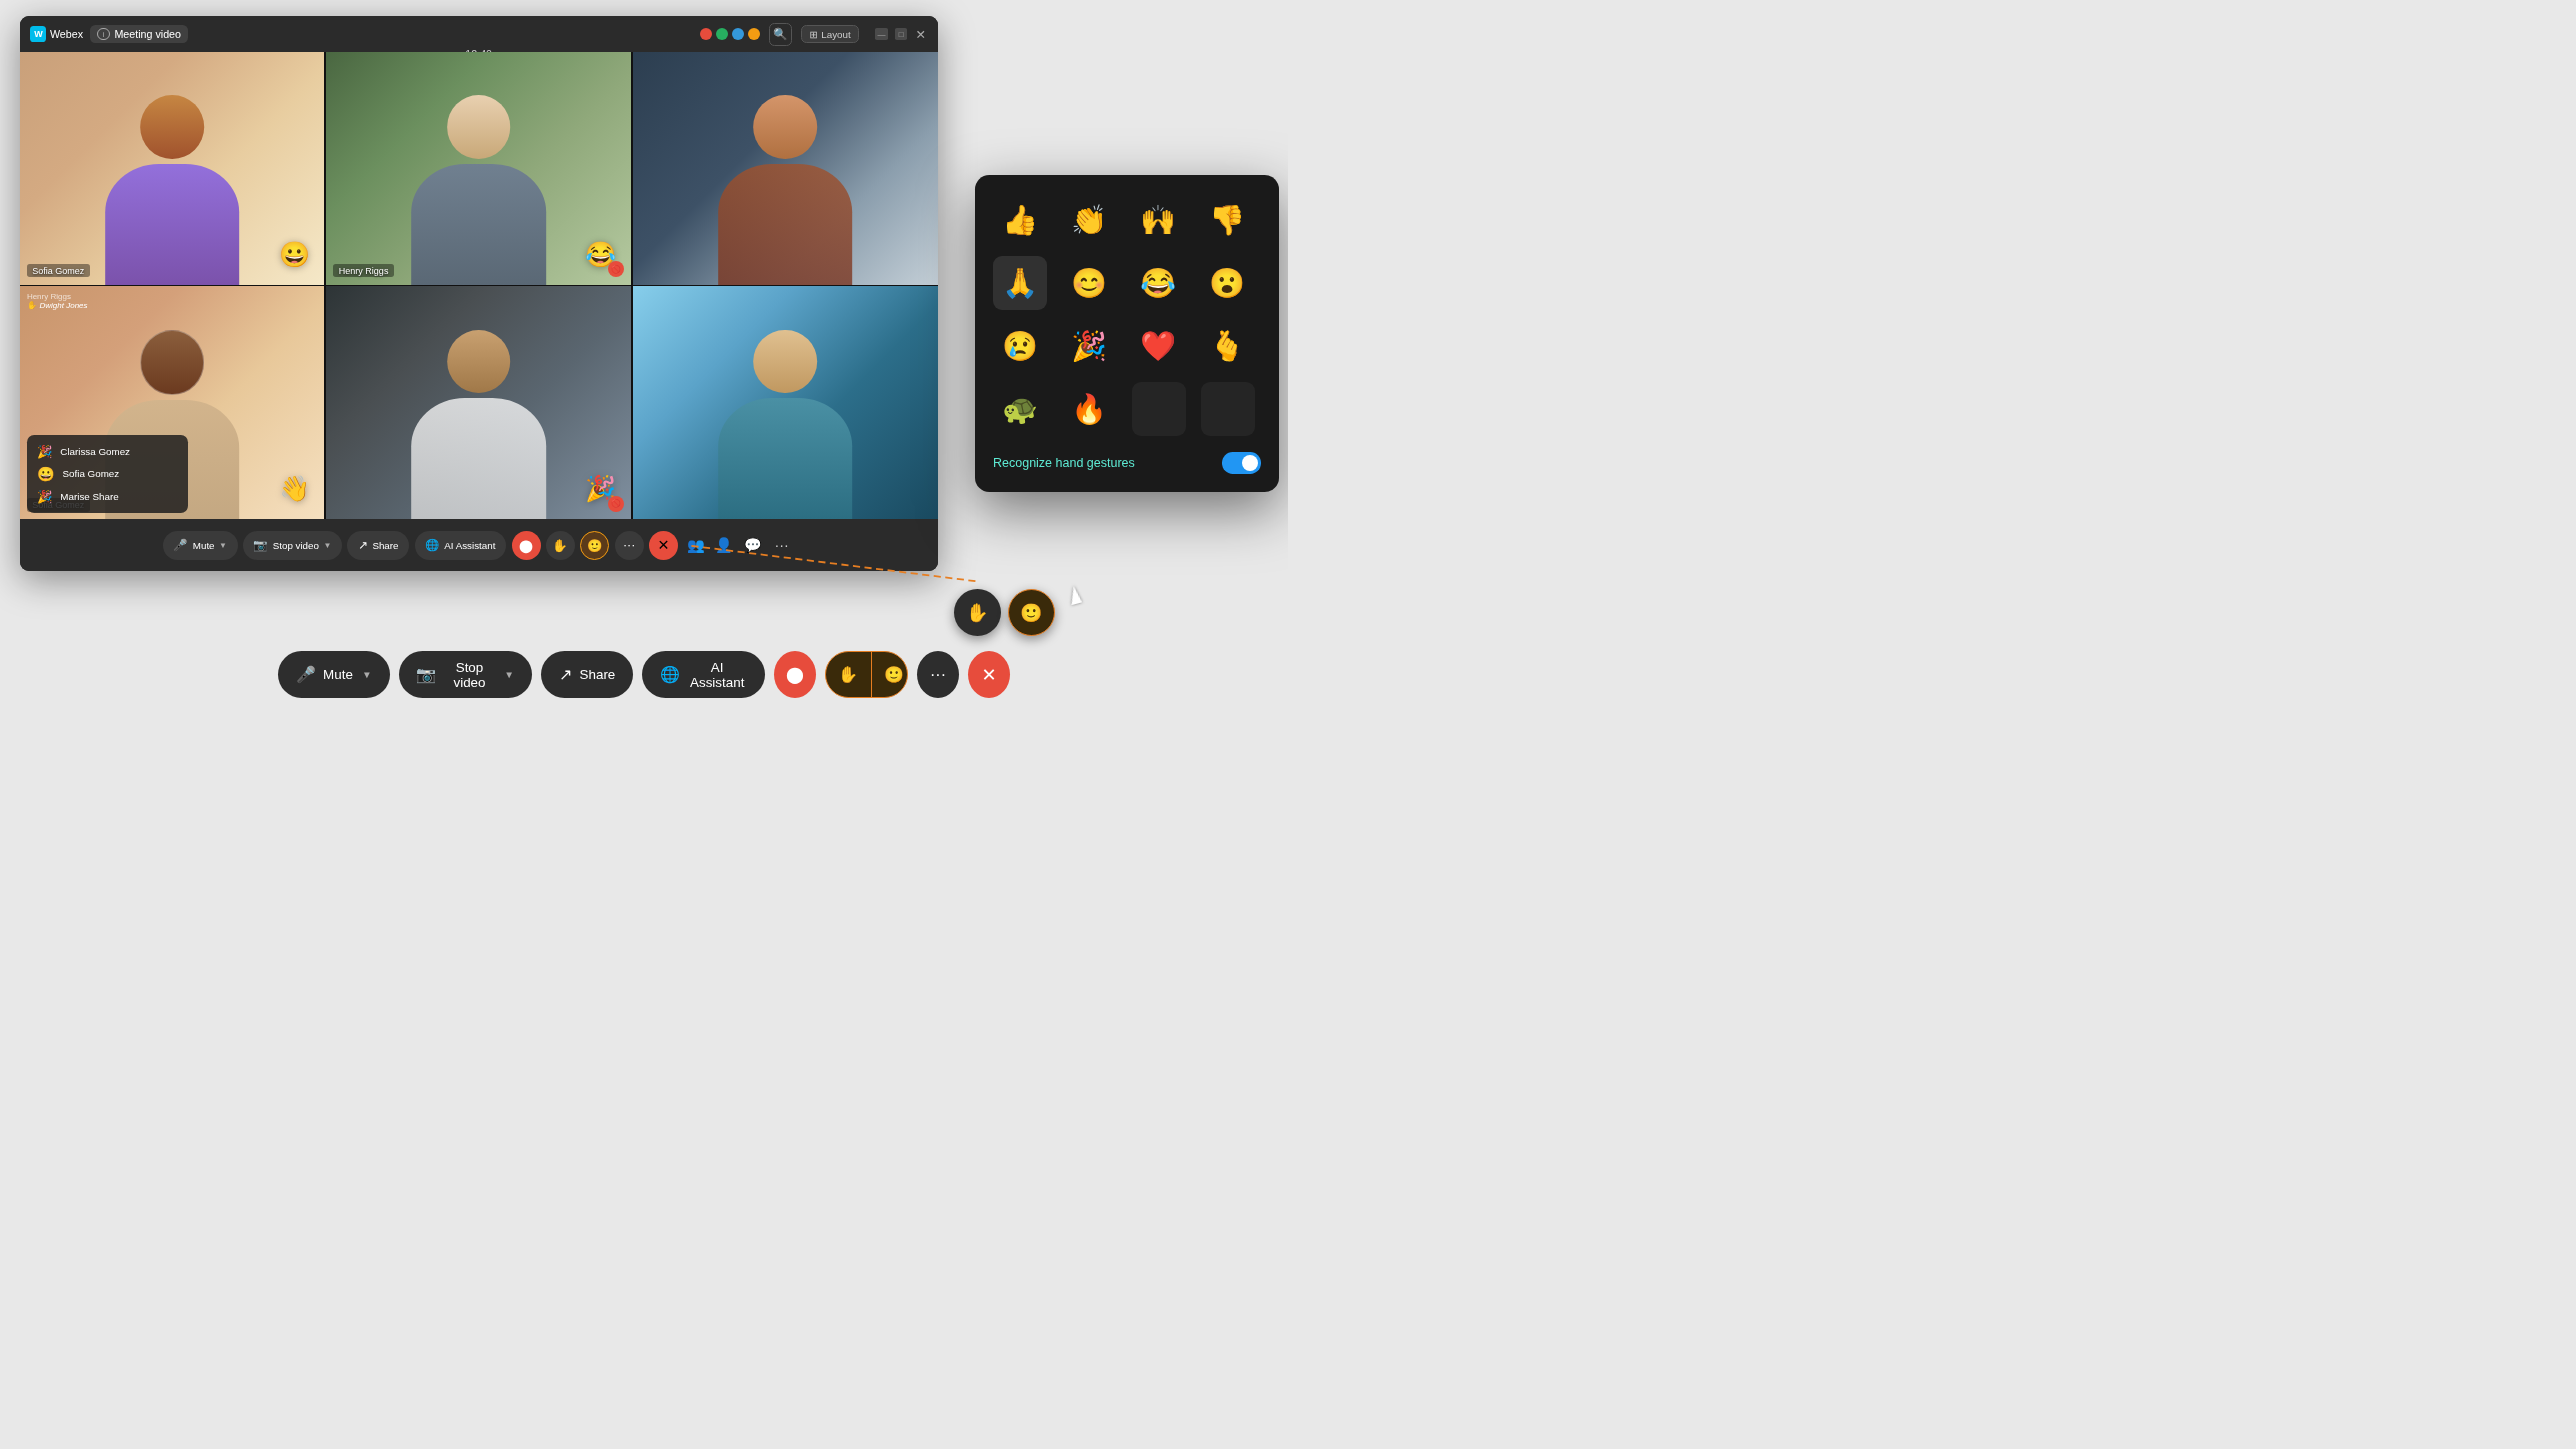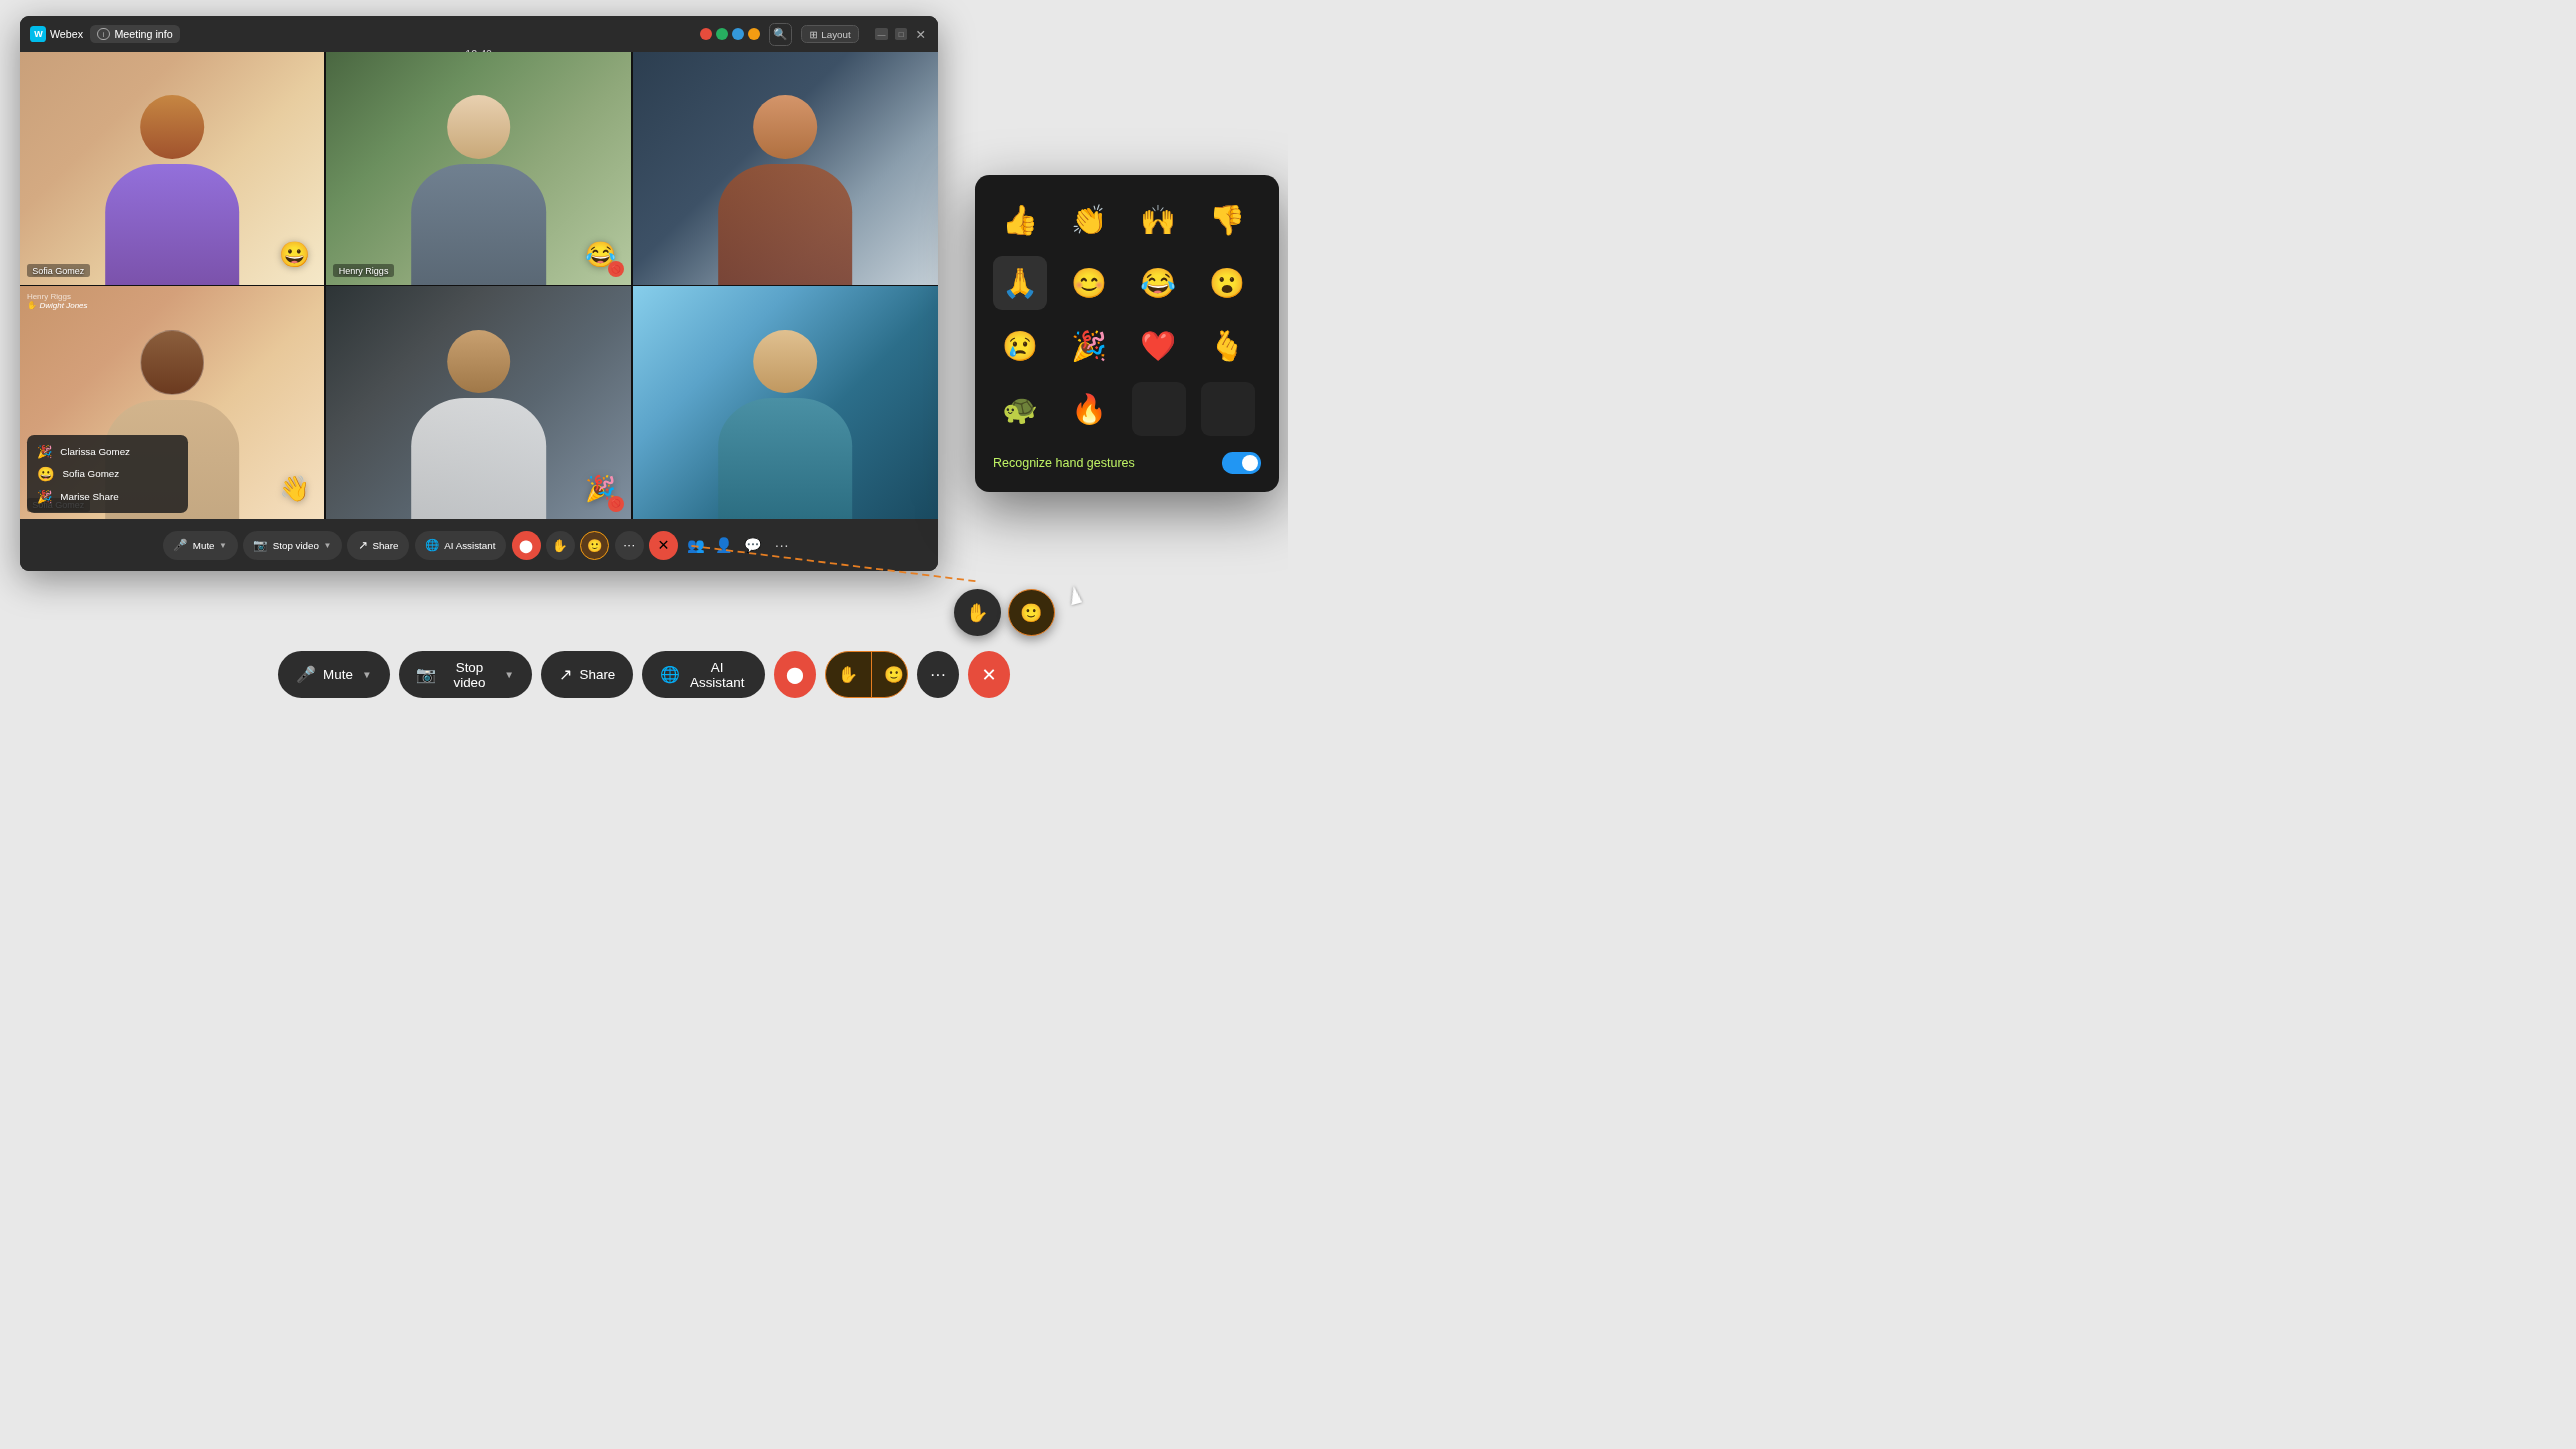--- a/index.html
+++ b/index.html
@@ -343,21 +343,21 @@
       border-radius: 9px;
       cursor: pointer;
       transition: background 0.15s;
     }
     .emoji-item.selected { background: rgba(255,255,255,0.1); }
     .emoji-item.empty { background: rgba(255,255,255,0.05); }
     .gesture-toggle-row {
       display: flex;
       align-items: center;
       justify-content: space-between;
-      color: #bef264;
+      color: #5eead4;
       font-size: 12.5px;
     }
     .toggle-switch {
       width: 39px;
       height: 21.5px;
       background: #2196F3;
       border-radius: 10.7px;
       position: relative;
       cursor: pointer;
     }
@@ -513,21 +513,21 @@
 <div class="app-window">
 
   <div class="title-bar">
     <div class="title-bar-left">
       <div class="webex-logo">
         <div class="webex-logo-icon">W</div>
         <span>Webex</span>
       </div>
       <div class="meeting-info-btn">
         <div class="meeting-info-icon">i</div>
-        <span>Meeting info</span>
+        <span>Meeting video</span>
       </div>
     </div>
     <div class="title-bar-center">
       <span>12:40</span>
     </div>
     <div class="title-bar-right">
       <div class="status-dots">
         <div class="status-dot dot-red"></div>
         <div class="status-dot dot-green"></div>
         <div class="status-dot" style="background:#3498db"></div>

